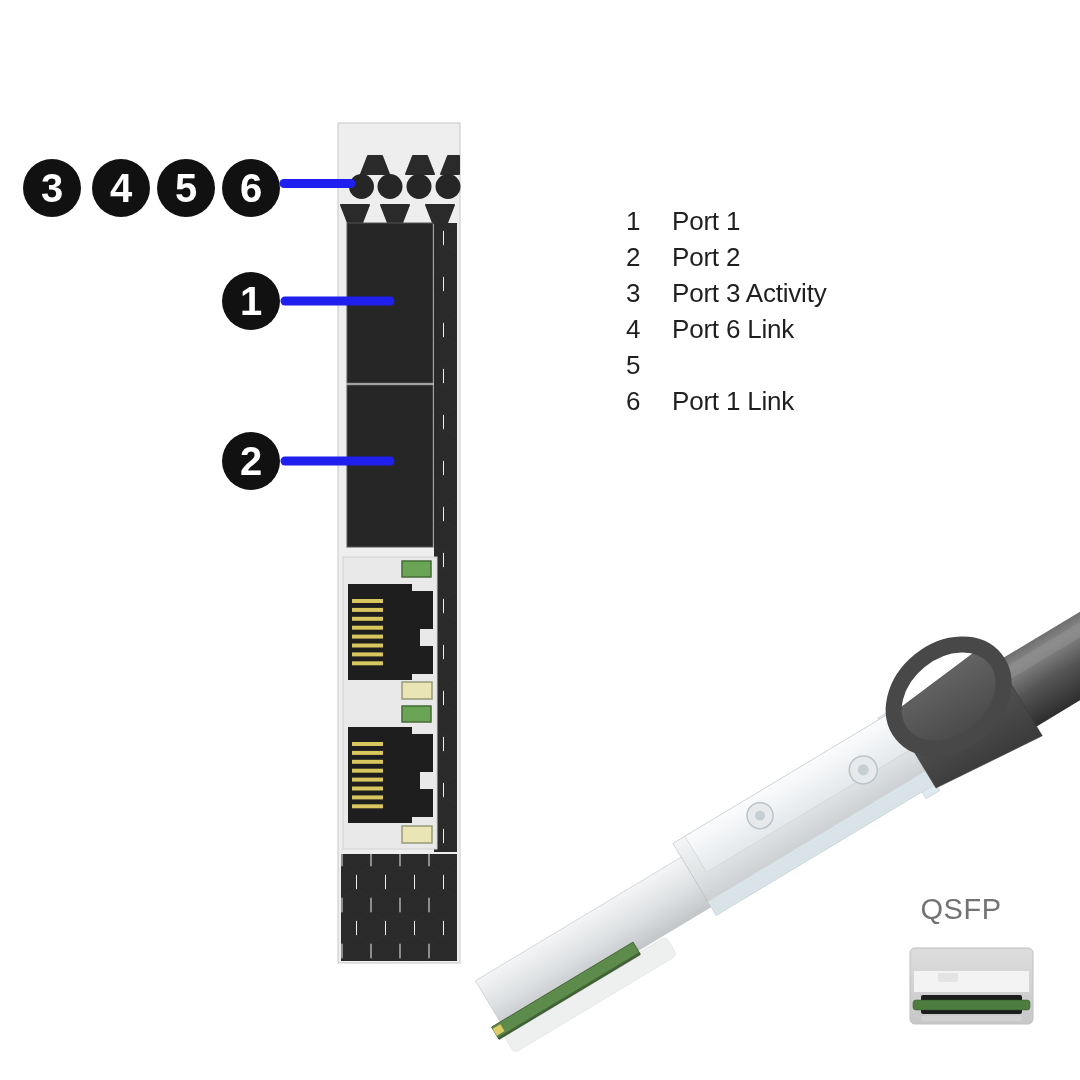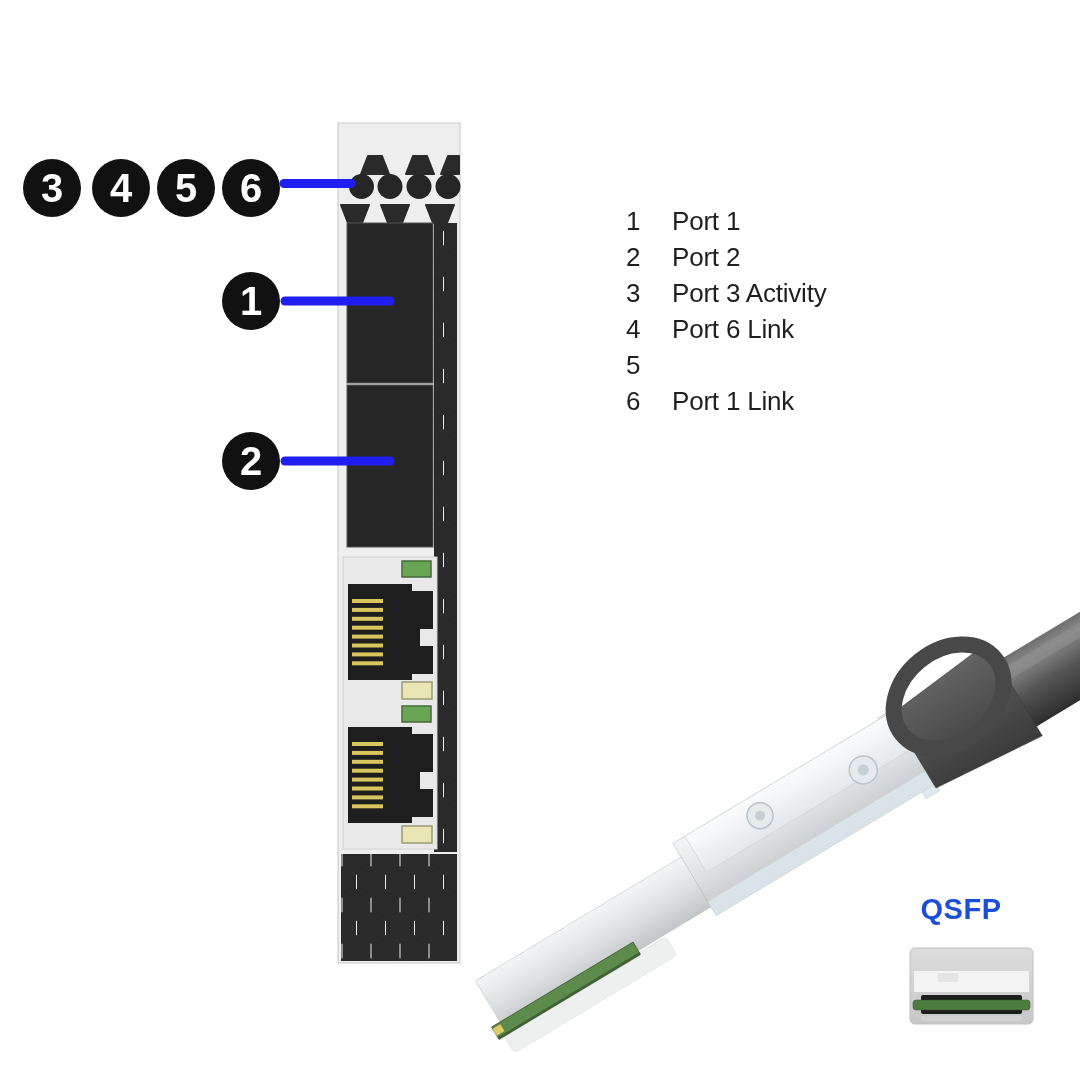--- a/index.html
+++ b/index.html
@@ -13,21 +13,21 @@
     background:#111111;color:#ffffff;
     display:flex;align-items:center;justify-content:center;
     font-size:40px;font-weight:700;line-height:1;
   }
   .legend{position:absolute;left:626px;top:203px;color:#1f1f1f;}
   .lrow{display:flex;height:36px;align-items:center;font-size:26px;letter-spacing:-0.2px;}
   .lnum{display:inline-block;width:22px;text-align:left;}
   .llab{margin-left:24px;}
   .qsfp-label{
     position:absolute;left:901px;top:893px;width:120px;text-align:center;
-    font-size:29px;color:#1d4ed8;letter-spacing:0.5px;font-weight:bold;
+    font-size:29px;color:#737373;letter-spacing:0.5px;
   }
 </style>
 </head>
 <body>
 
 <div class="stage">
 
   <svg class="layer" viewBox="0 0 1080 1080">
     <defs>
       <pattern id="hexp" width="29" height="46" patternUnits="userSpaceOnUse" patternTransform="translate(4,0)">

